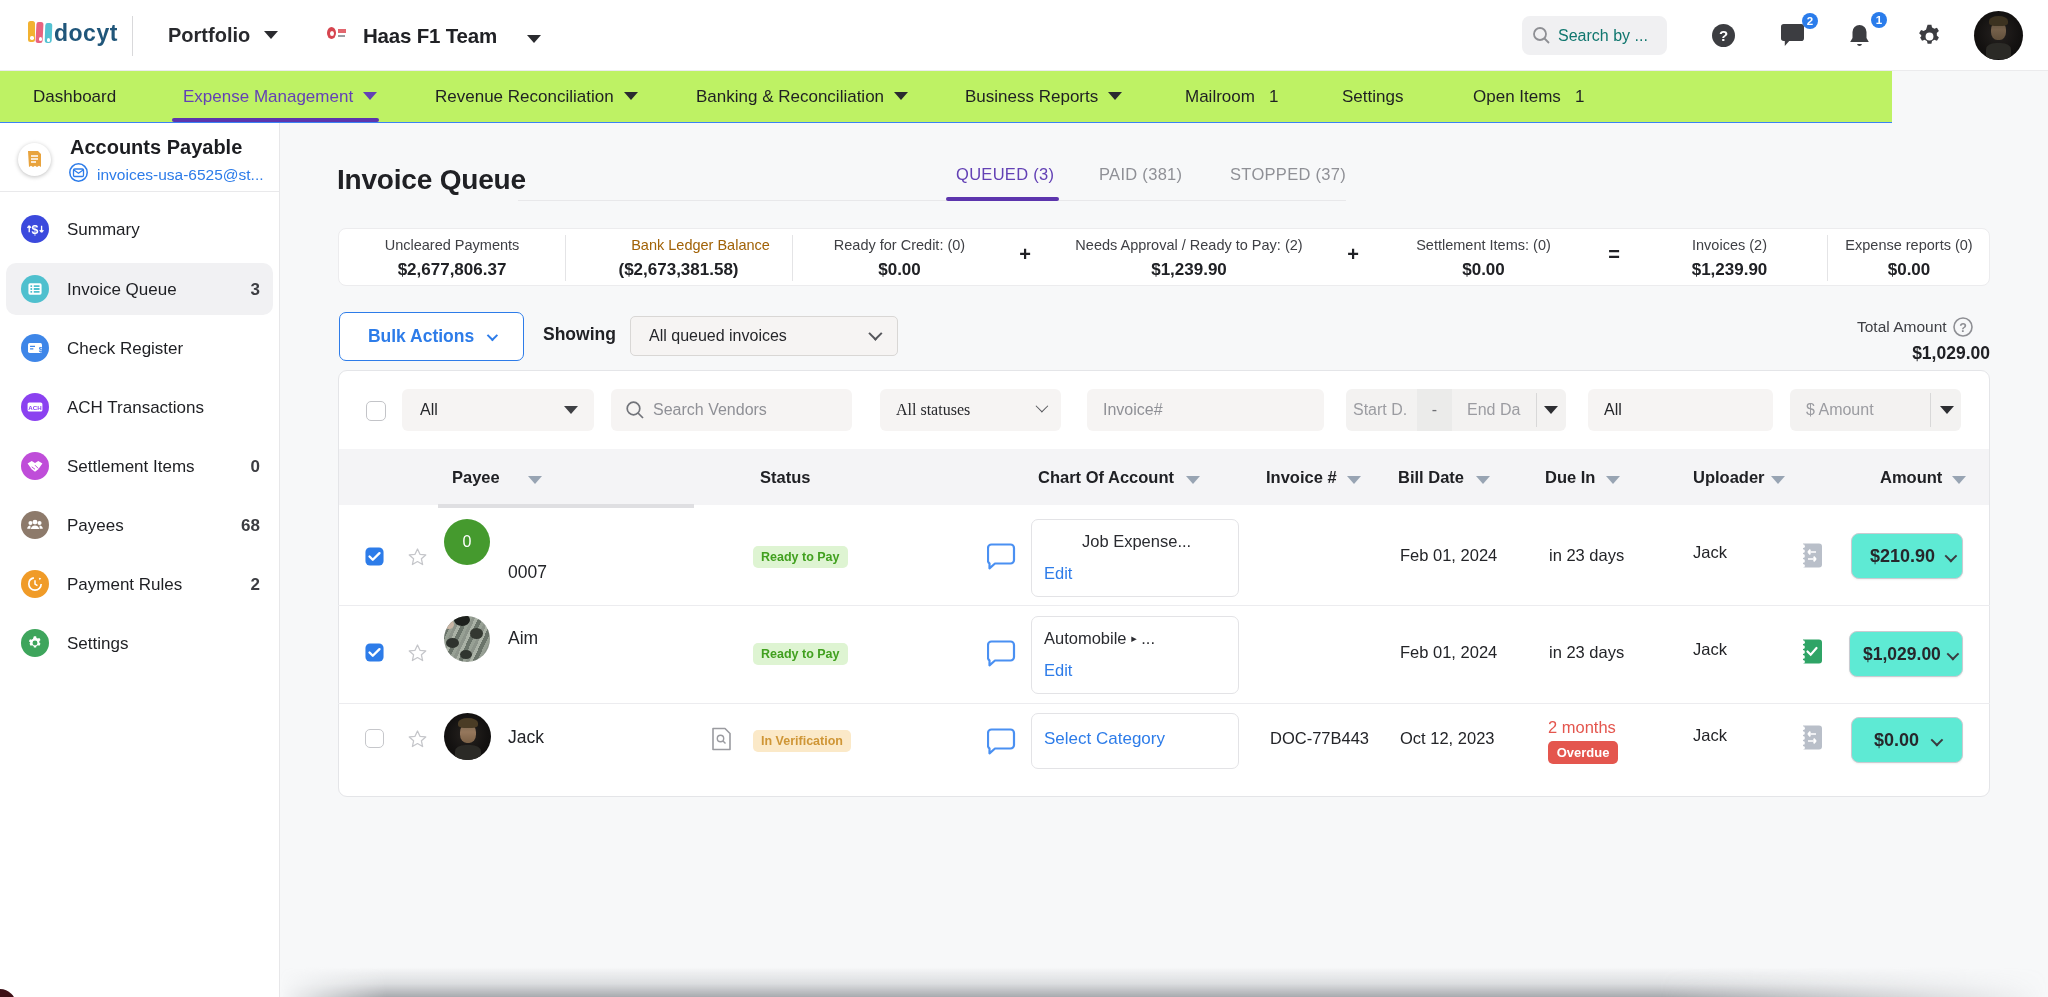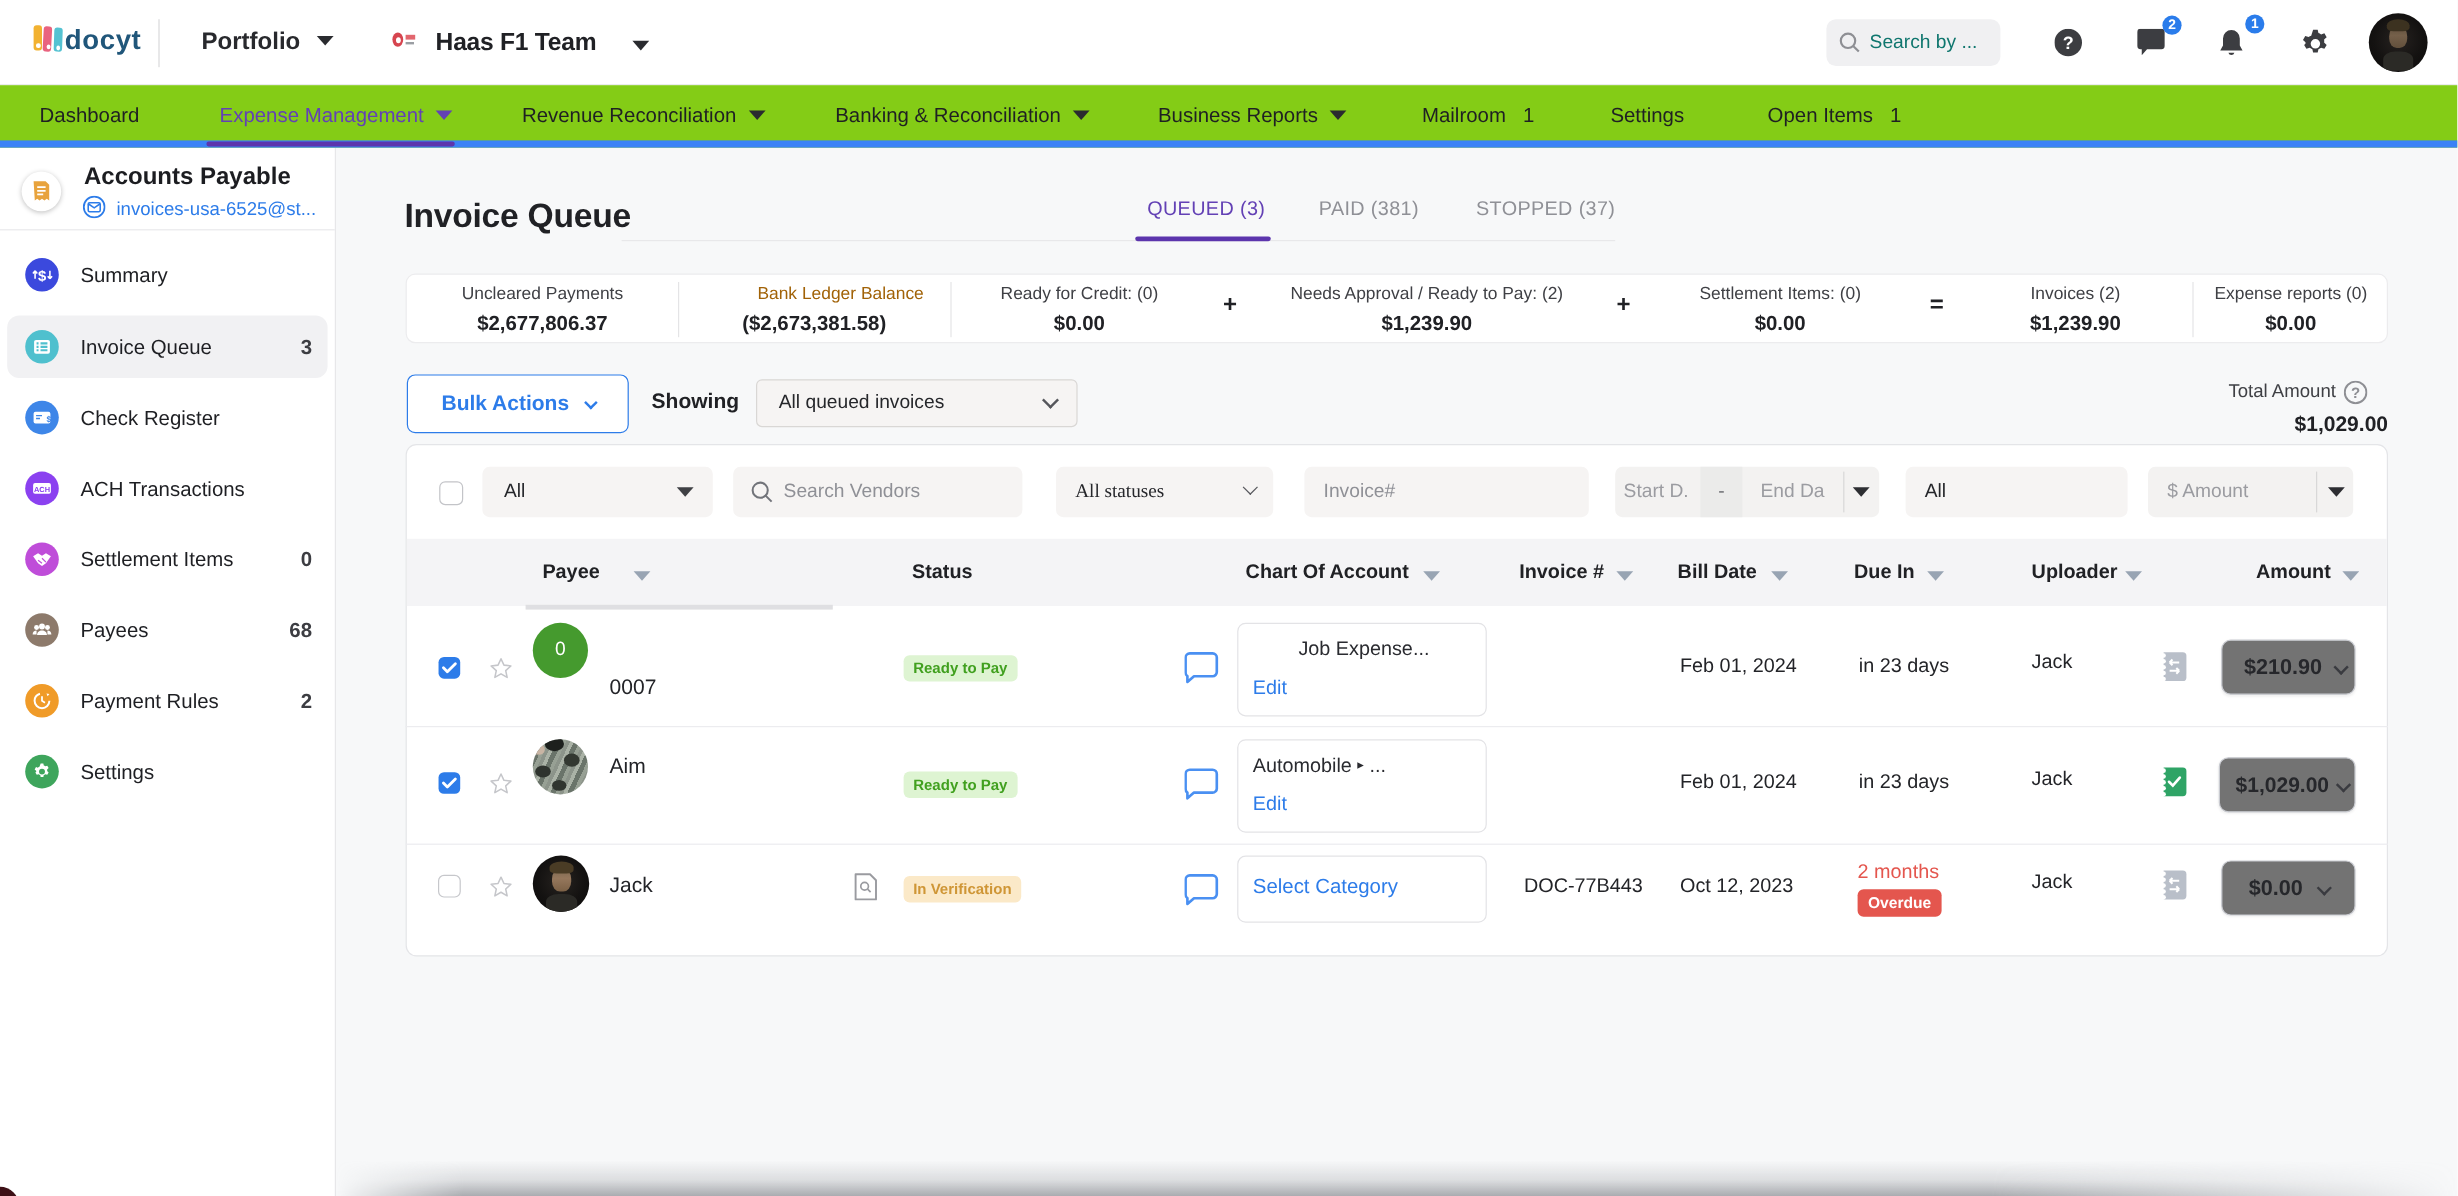--- a/index.html
+++ b/index.html
@@ -1,33 +1,33 @@
 <!DOCTYPE html>
 <html><head>
 <meta charset="utf-8">
 <style>
 * { margin:0; padding:0; box-sizing:border-box; }
 body { font-family:"Liberation Sans", sans-serif; background:#fff; }
 #app { position:relative; width:2048px; height:997px; overflow:hidden; background:#f7f8f9; }
 .abs { position:absolute; }
 
 #topbar { position:absolute; left:0; top:0; width:2048px; height:71px; background:#fff; border-bottom:1px solid #ebebed; z-index:5; }
-#navbar { position:absolute; left:0; top:71px; width:2048px; height:52px; background:#84cc16; border-bottom:6px solid #3b82f6; z-index:5; }
+#navbar { position:absolute; left:0; top:71px; width:1892px; height:52px; background:#bef264; border-bottom:1px solid #3b82f6; z-index:5; }
 #sidebar { position:absolute; left:0; top:123px; width:280px; height:874px; background:#fff; border-right:1px solid #e7e7e9; z-index:4; }
 .navitem { position:absolute; top:0; height:51px; line-height:51px; font-size:17px; color:#1f2023; white-space:nowrap; }
 .caret { display:inline-block; width:0; height:0; border-left:7px solid transparent; border-right:7px solid transparent; border-top:8px solid #2a2b2f; vertical-align:middle; margin-left:10px; margin-top:-3px;}
 .caret.purple { border-top-color:#6341b5; }
 
 .sideitem { position:absolute; left:0; width:280px; height:59px; }
 .sideitem .ic { position:absolute; left:21px; top:15px; width:28px; height:28px; border-radius:50%; } .sideitem .ic svg{width:28px;height:28px;display:block;}
 .sideitem .lb { position:absolute; left:67px; top:50%; transform:translateY(-50%); font-size:17px; color:#1e1f23; }
 .sideitem .ct { position:absolute; right:20px; top:50%; transform:translateY(-50%); font-size:17px; font-weight:bold; color:#3c3d42; }
 
 .pill { position:absolute; font-size:12.5px; font-weight:bold; border-radius:5px; padding:0 8px; height:22px; line-height:22px; }
-.amtbtn { position:absolute; height:46px; background:#737373; border:1px solid #c9cbd1; border-radius:8px; font-size:18px; font-weight:bold; color:#26272b; text-align:left; padding-left:18px; line-height:44px; box-shadow:0 1px 2px rgba(0,0,0,0.06); }
+.amtbtn { position:absolute; height:46px; background:#5eead4; border:1px solid #c9cbd1; border-radius:8px; font-size:18px; font-weight:bold; color:#26272b; text-align:left; padding-left:18px; line-height:44px; box-shadow:0 1px 2px rgba(0,0,0,0.06); }
 .chev { display:inline-block; width:10px; height:10px; border-right:2.5px solid #3a3b40; border-bottom:2.5px solid #3a3b40; transform:rotate(45deg) translateY(-2px); margin-left:12px; vertical-align:middle; }
 .rowline { position:absolute; left:338px; width:1652px; height:1px; background:#ececef; }
 </style>
 </head>
 <body>
 <div id="app">
 <div id="mainbg" class="abs" style="left:280px;top:123px;width:1768px;height:874px;background:#f7f8f9;"></div>
 <div id="topbar">
 
   <div class="abs" style="left:28px;top:21px;width:7px;height:21px;background:#f2b231;border-radius:2.5px;"></div>

